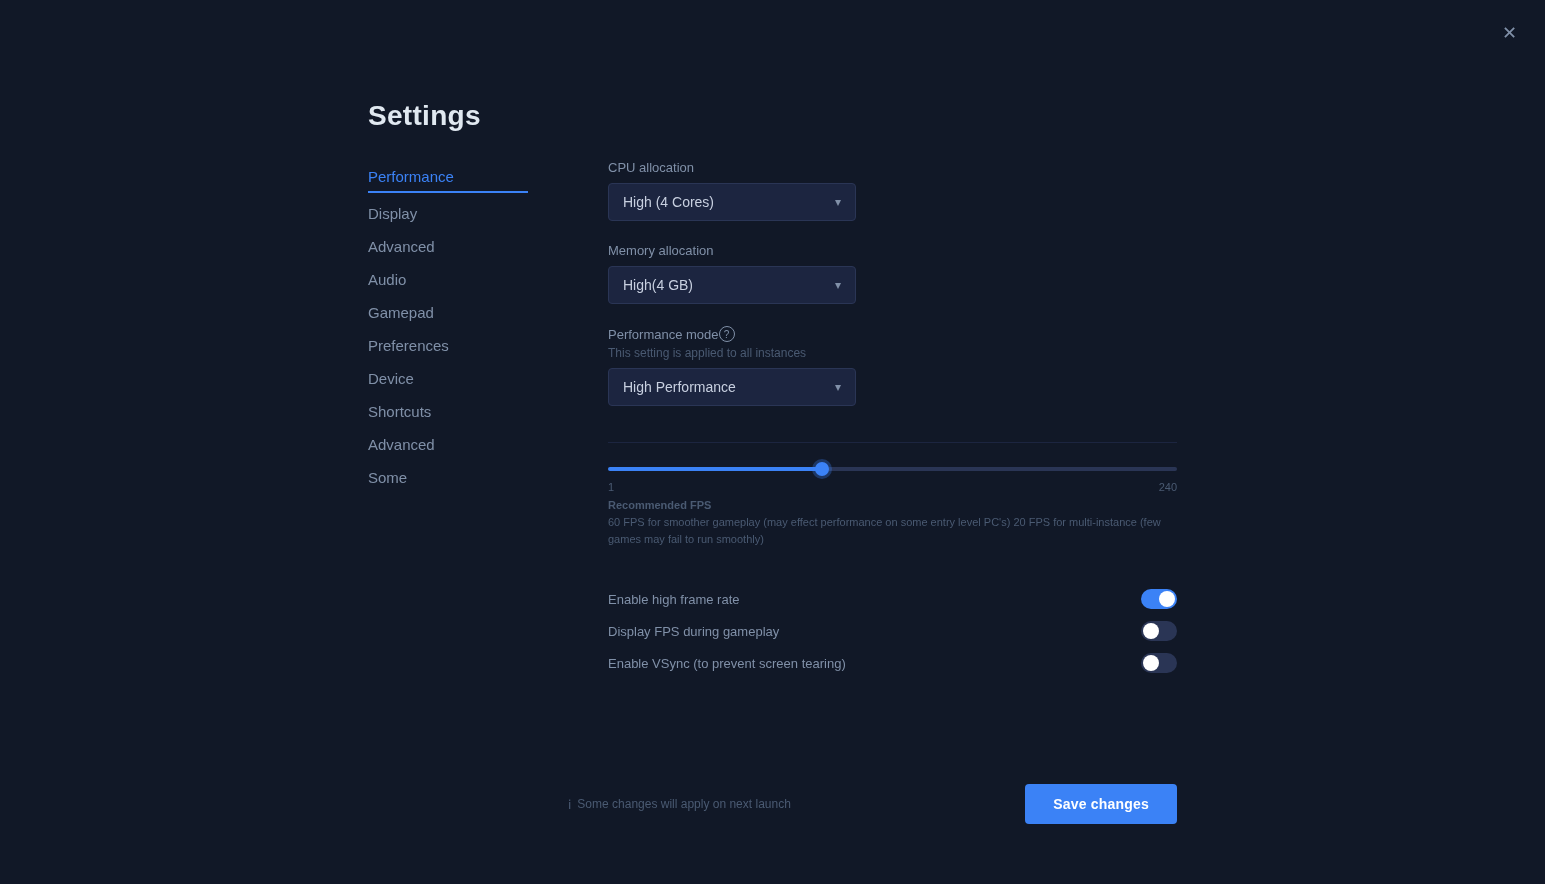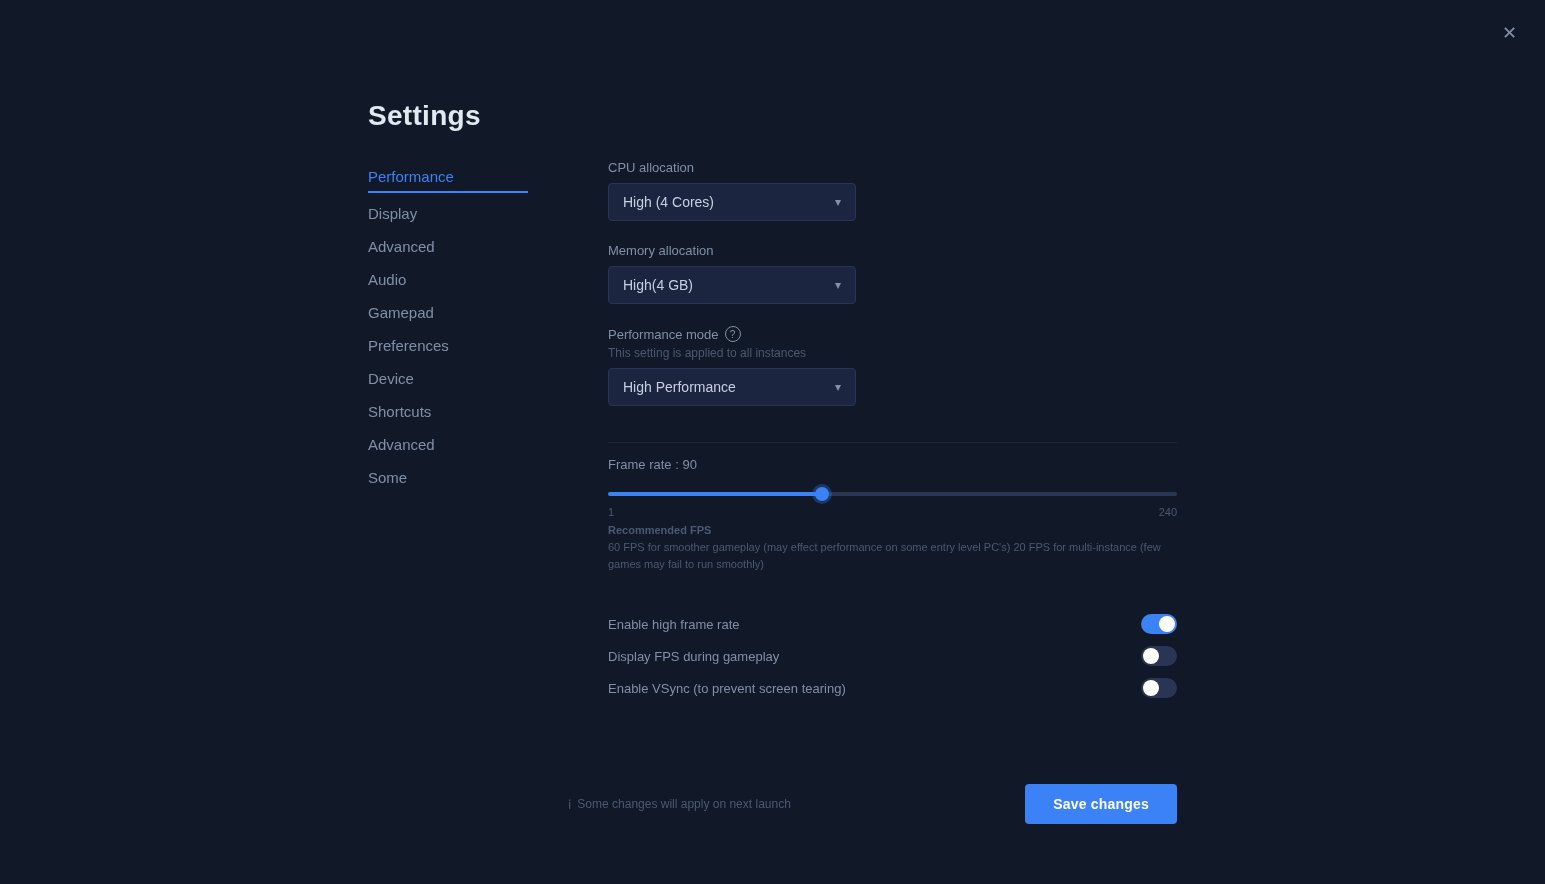--- a/index.html
+++ b/index.html
@@ -119,21 +119,20 @@
       font-size: 12px;
     }
 
     
     .perf-mode-label {
       font-size: 13px;
       color: #8090a8;
       margin-bottom: 4px;
       display: flex;
       align-items: center;
-      gap: 6px;
     }
 
     .help-icon {
       width: 16px;
       height: 16px;
       border-radius: 50%;
       border: 1px solid #8090a8;
       display: inline-flex;
       align-items: center;
       justify-content: center;
@@ -344,21 +343,20 @@
         <div class="perf-mode-hint">This setting is applied to all instances</div>
         <div class="dropdown">
           <span>High Performance</span>
           <span class="dropdown-arrow">▾</span>
         </div>
       </div>
 
       <hr class="divider">
 
       <div class="section">
-        <div class="frame-rate-label">Frame rate : 90</div>
         <div class="slider-container">
           <input type="range" min="1" max="240" value="90" style="width: 100%; background: linear-gradient(to right, rgb(59, 130, 246) 37.2385%, rgb(42, 53, 85) 37.2385%);">
         </div>
         <div class="slider-range">
           <span>1</span>
           <span>240</span>
         </div>
         <div class="recommended-fps">Recommended FPS</div>
         <div class="recommended-fps-desc">60 FPS for smoother gameplay (may effect performance on some entry level PC's) 20 FPS for multi-instance (few games may fail to run smoothly)</div>
       </div>

